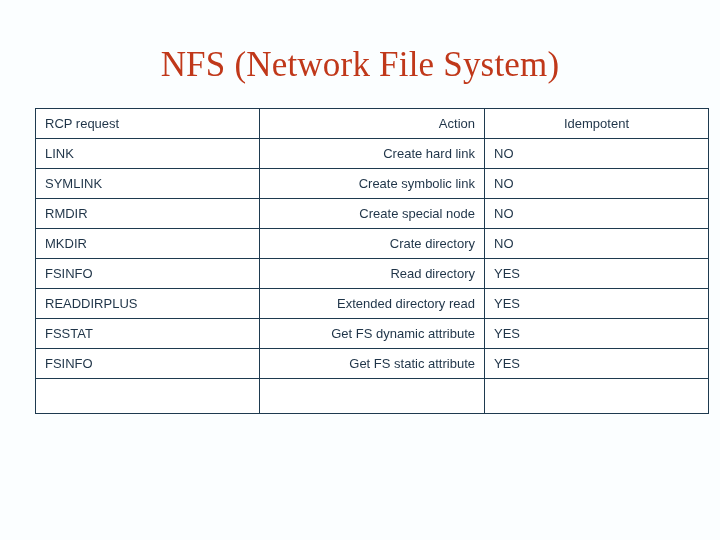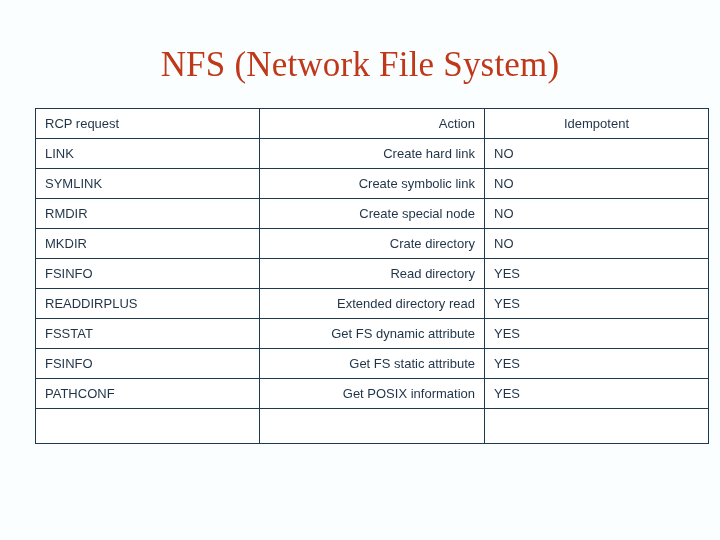--- a/index.html
+++ b/index.html
@@ -132,25 +132,20 @@
         <tr>
           <td class="c-rpc">FSSTAT</td>
           <td class="c-action">Get FS dynamic attribute</td>
           <td class="c-idem">YES</td>
         </tr>
         <tr>
           <td class="c-rpc">FSINFO</td>
           <td class="c-action">Get FS static attribute</td>
           <td class="c-idem">YES</td>
         </tr>
-        <tr>
-          <td class="c-rpc">PATHCONF</td>
-          <td class="c-action">Get POSIX information</td>
-          <td class="c-idem">YES</td>
-        </tr>
 
         <tr class="filler-row">
           <td class="c-rpc"></td>
           <td class="c-action"></td>
           <td class="c-idem"></td>
         </tr>
       </tbody>
     </table>
   </div>
 

